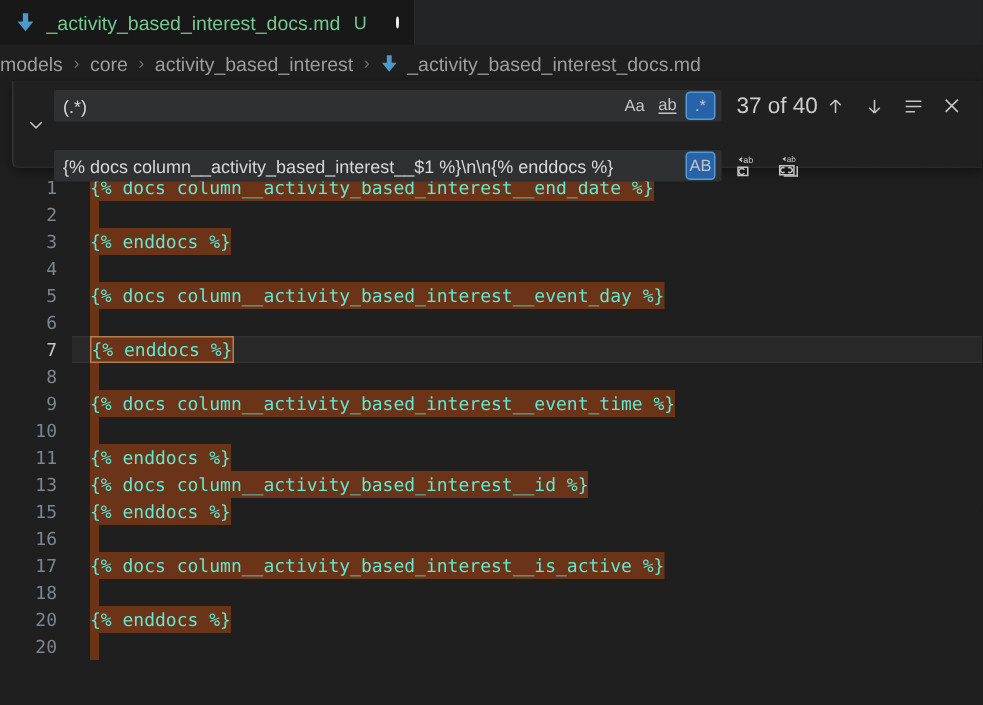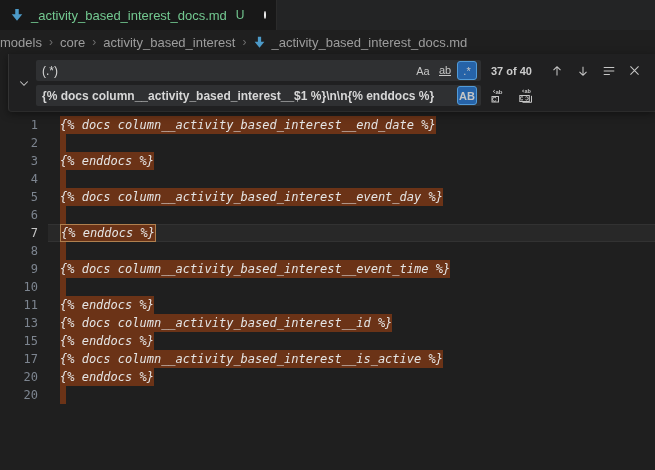--- a/index.html
+++ b/index.html
@@ -26,44 +26,44 @@
 
   
   .find-widget { position:absolute; top:0; left:8px; right:0; height:58px; z-index:5;
                  background:#202021; border-left:1px solid #333;
                  border-bottom:1px solid #2b2b2b; border-bottom-left-radius:4px;
                  box-shadow:0 2px 8px rgba(0,0,0,.45); padding:6px 6px 6px 0; }
   .toggle-replace { position:absolute; left:4px; top:0; bottom:0; width:22px;
                     display:flex; align-items:center; justify-content:center;
                     color:#c5c5c5; cursor:pointer; }
   .fw-row { display:flex; align-items:center; height:21px; margin-left:27px; }
-  .fw-row + .fw-row { margin-top:4px;font-weight:bold; }
+  .fw-row + .fw-row { margin-top:19px; }
   .fw-input { position:relative; width:445px; height:21px; background:#2f3032;
               border-radius:2px; display:flex; align-items:center; padding:0 4px 0 6px; }
   .fw-input .value { flex:1; font-size:12px; color:#d7d7d7; white-space:nowrap;
                      overflow:hidden; }
   .toggles { display:flex; align-items:center; gap:2px;text-align:center; }
   .toggle { width:20px; height:19px; border:1px solid transparent; border-radius:3px;
             display:flex; align-items:center; justify-content:center;
             color:#c5c5c5; font-size:11px; cursor:pointer; }
   .toggle.active { background:var(--toggle-active-bg); border-color:var(--toggle-active-border); }
   .opt-word { border-bottom:1px solid #c5c5c5; line-height:10px; }
-  .match-count { font-size:11px; color:#cccccc; margin-left:10px; white-space:nowrap;font-weight:bold; }
+  .match-count { font-size:15px; color:#cccccc; margin-left:10px; white-space:nowrap; }
   .nav-group { margin-left:auto; display:flex; align-items:center; gap:5px; padding-right:4px; }
   .icon-btn { width:21px; height:21px; display:flex; align-items:center; justify-content:center;
               color:#c5c5c5; border-radius:4px; cursor:pointer; }
   .replace-actions { display:flex; align-items:center; gap:7px; margin-left:6px; }
 
   
   .lines { position:absolute; top:62px; left:0; right:0; }
   .line-row { display:flex; height:18px; font-family:"DejaVu Sans Mono", monospace;
               font-size:12px; line-height:18px; }
   .gutter { width:48px; flex:none; text-align:right; padding-right:10px; color:#7d8590; }
   .line-row.current .gutter { color:#c6c6c6; }
-  .code { flex:1; position:relative; padding-left:12px; color:#e5e5e5; white-space:pre;font-style:italic; }
+  .code { flex:1; position:relative; padding-left:12px; color:#5eead4; white-space:pre; }
   .line-row.current .code { background:rgba(255,255,255,0.045);
       box-shadow:inset 0 1px 0 rgba(255,255,255,0.05), inset 0 -1px 0 rgba(255,255,255,0.05); }
   .hl { background:var(--match-highlight); display:inline-block; height:18px; vertical-align:top; }
   .hl.cur { border:1px solid var(--current-match-border); height:18px; line-height:16px; }
   .sliver { display:inline-block; width:6px; height:18px; vertical-align:top;
             background:var(--match-highlight); }
 
   svg { display:block; }
 </style>
 </head>
@@ -226,24 +226,32 @@
       </div>
       <div class="line-row">
         <div class="gutter">13</div>
         <div class="code"><span class="hl">{% docs column__activity_based_interest__id %}</span></div>
       </div>
       <div class="line-row">
         <div class="gutter">15</div>
         <div class="code"><span class="hl">{% enddocs %}</span></div>
       </div>
       <div class="line-row">
+        <div class="gutter">16</div>
+        <div class="code"><span class="sliver"></span></div>
+      </div>
+      <div class="line-row">
         <div class="gutter">17</div>
         <div class="code"><span class="hl">{% docs column__activity_based_interest__is_active %}</span></div>
       </div>
       <div class="line-row">
+        <div class="gutter">18</div>
+        <div class="code"><span class="sliver"></span></div>
+      </div>
+      <div class="line-row">
         <div class="gutter">20</div>
         <div class="code"><span class="hl">{% enddocs %}</span></div>
       </div>
       <div class="line-row">
         <div class="gutter">20</div>
         <div class="code"><span class="sliver"></span></div>
       </div>
     </div>
 </div>
 

